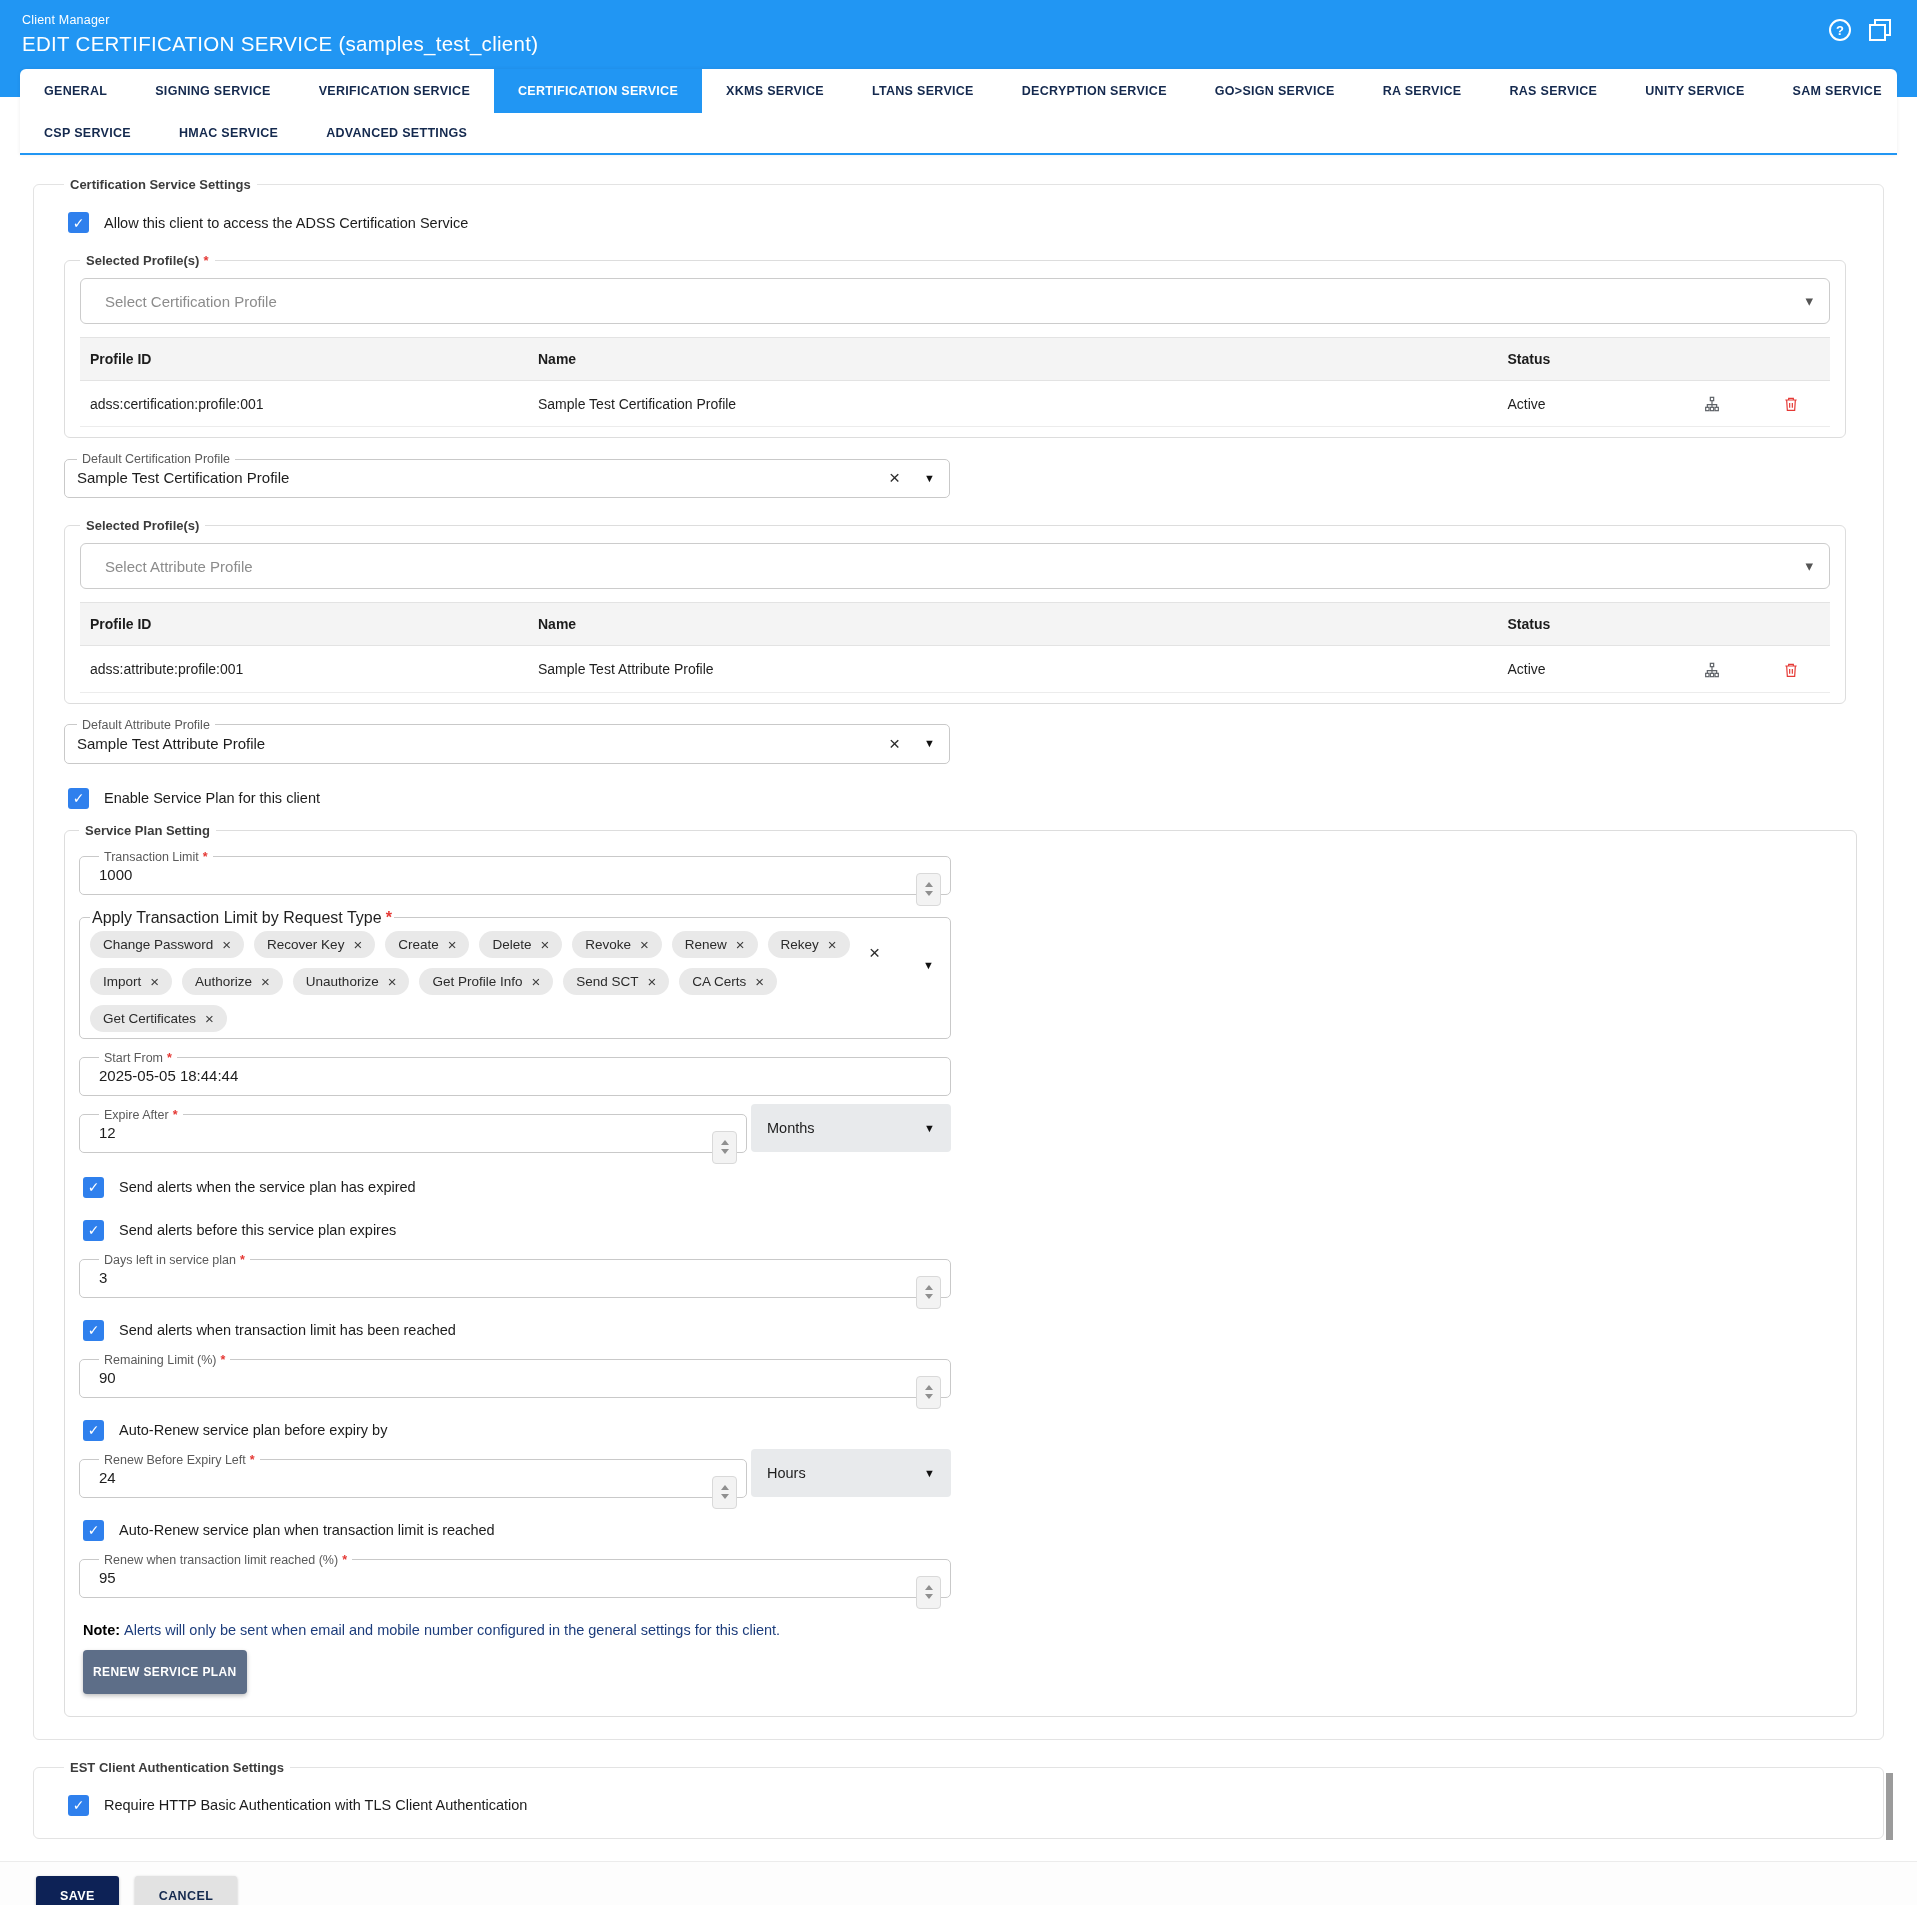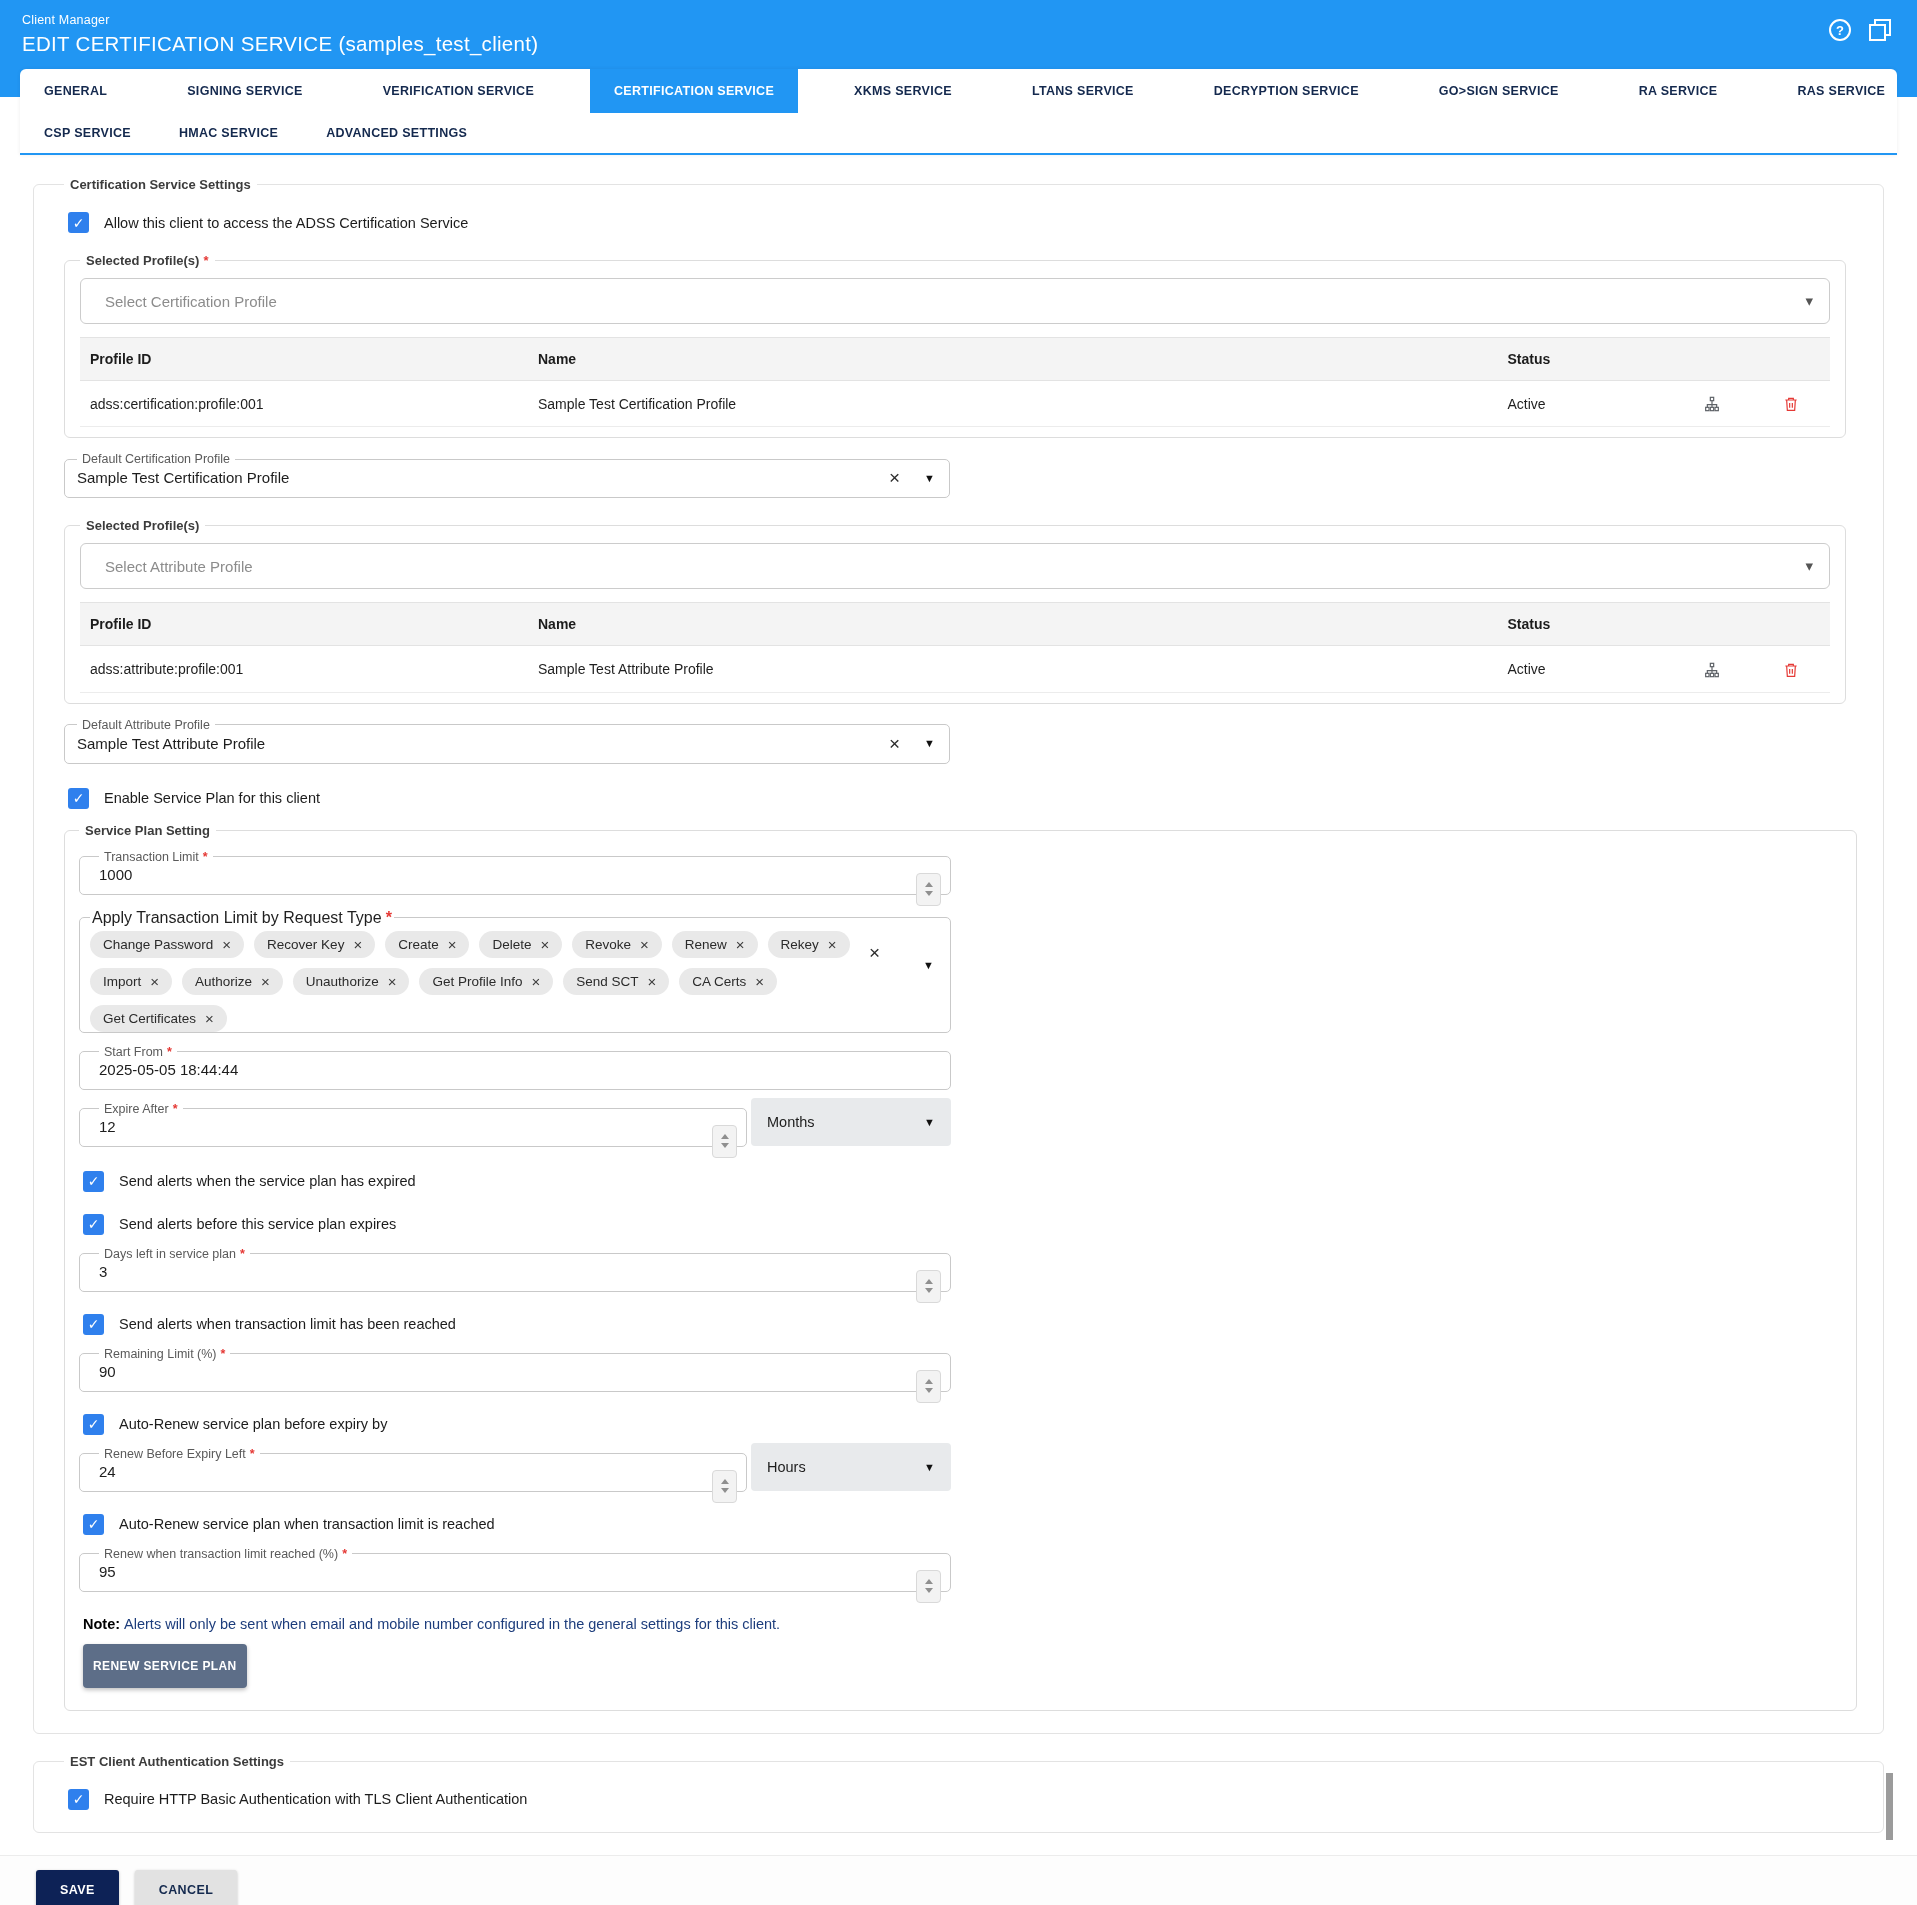--- a/index.html
+++ b/index.html
@@ -19,21 +19,21 @@
   .help-icon::after { content:"?"; position:absolute; inset:0; display:flex; align-items:center; justify-content:center;
     font-size:13px; font-weight:700; color:#fff; }
   .dup-icon { width:22px; height:22px; position:relative; cursor:pointer; }
   .dup-icon::before { content:""; position:absolute; top:0; right:0; width:13px; height:13px; border:2px solid #fff; }
   .dup-icon::after  { content:""; position:absolute; bottom:0; left:0; width:13px; height:13px; border:2px solid #fff; background:#2196f3; }
 
   
   .tabs-card { margin:-28px 20px 0; background:#fff; border-radius:6px 6px 0 0;
     border-bottom:2px solid #2196f3; box-shadow:0 0 4px rgba(0,0,0,.07); position:relative; }
   .tab-row { display:flex; align-items:stretch; }
-  .tab-row-1 { height:44px;gap:32px; }
+  .tab-row-1 { height:44px; }
   .tab-row-2 { height:40px; }
   .tab { display:flex; align-items:center; padding:0 24px; font-size:12.5px; font-weight:700;
     color:#14294e; letter-spacing:.3px; white-space:nowrap; cursor:pointer; }
   .tab.active { background:#2196f3; color:#fff; }
 
   
   .main { padding:22px 33px 0; }
   fieldset { margin:0; }
   fieldset.section { border:1px solid #e3e3e3; border-radius:6px; padding:4px 26px 22px 30px; }
   fieldset.section > legend, .sp-legend, .pf-legend { font-size:13px; font-weight:700; color:#3c3c3c; padding:0 6px; }
@@ -79,21 +79,21 @@
   .spinner .down { width:0; height:0; border-left:4px solid transparent; border-right:4px solid transparent; border-top:5px solid #8f8f8f; }
 
   .field-row { display:flex; gap:4px; align-items:flex-start; }
   .field-row .ifield { width:668px; }
   .unit-select { width:200px; height:48px; margin-top:8px; background:#e8eaec; border-radius:4px;
     display:flex; align-items:center; padding:0 16px; font-size:14.5px; color:#1d1d1d; cursor:pointer; }
   .unit-select .dd-caret { margin-left:auto; }
 
   
   .chips-fieldset { border:1px solid #c9c9c9; border-radius:5px; width:872px; margin-top:14px;
-    padding:4px 64px 0 10px; position:relative; }
+    padding:4px 64px 6px 10px; position:relative; }
   .chips-wrap { display:flex; flex-wrap:wrap; gap:10px; }
   .chip { background:#e9e9e9; border-radius:16px; padding:6px 13px; font-size:13.5px; color:#2b2b2b;
     display:flex; align-items:center; gap:9px; white-space:nowrap; }
   .chip-x { color:#3d3d3d; font-size:15px; line-height:1; cursor:pointer; }
   .chips-clear { position:absolute; right:46px; top:16px; }
   .chips-caret { position:absolute; right:16px; top:32px; }
 
   .note-line { margin-top:24px; font-size:14.5px; margin-left:4px; }
   .note-label { font-weight:700; color:#000; }
   .note-text { color:#1d3d7c; margin-left:4px; }

